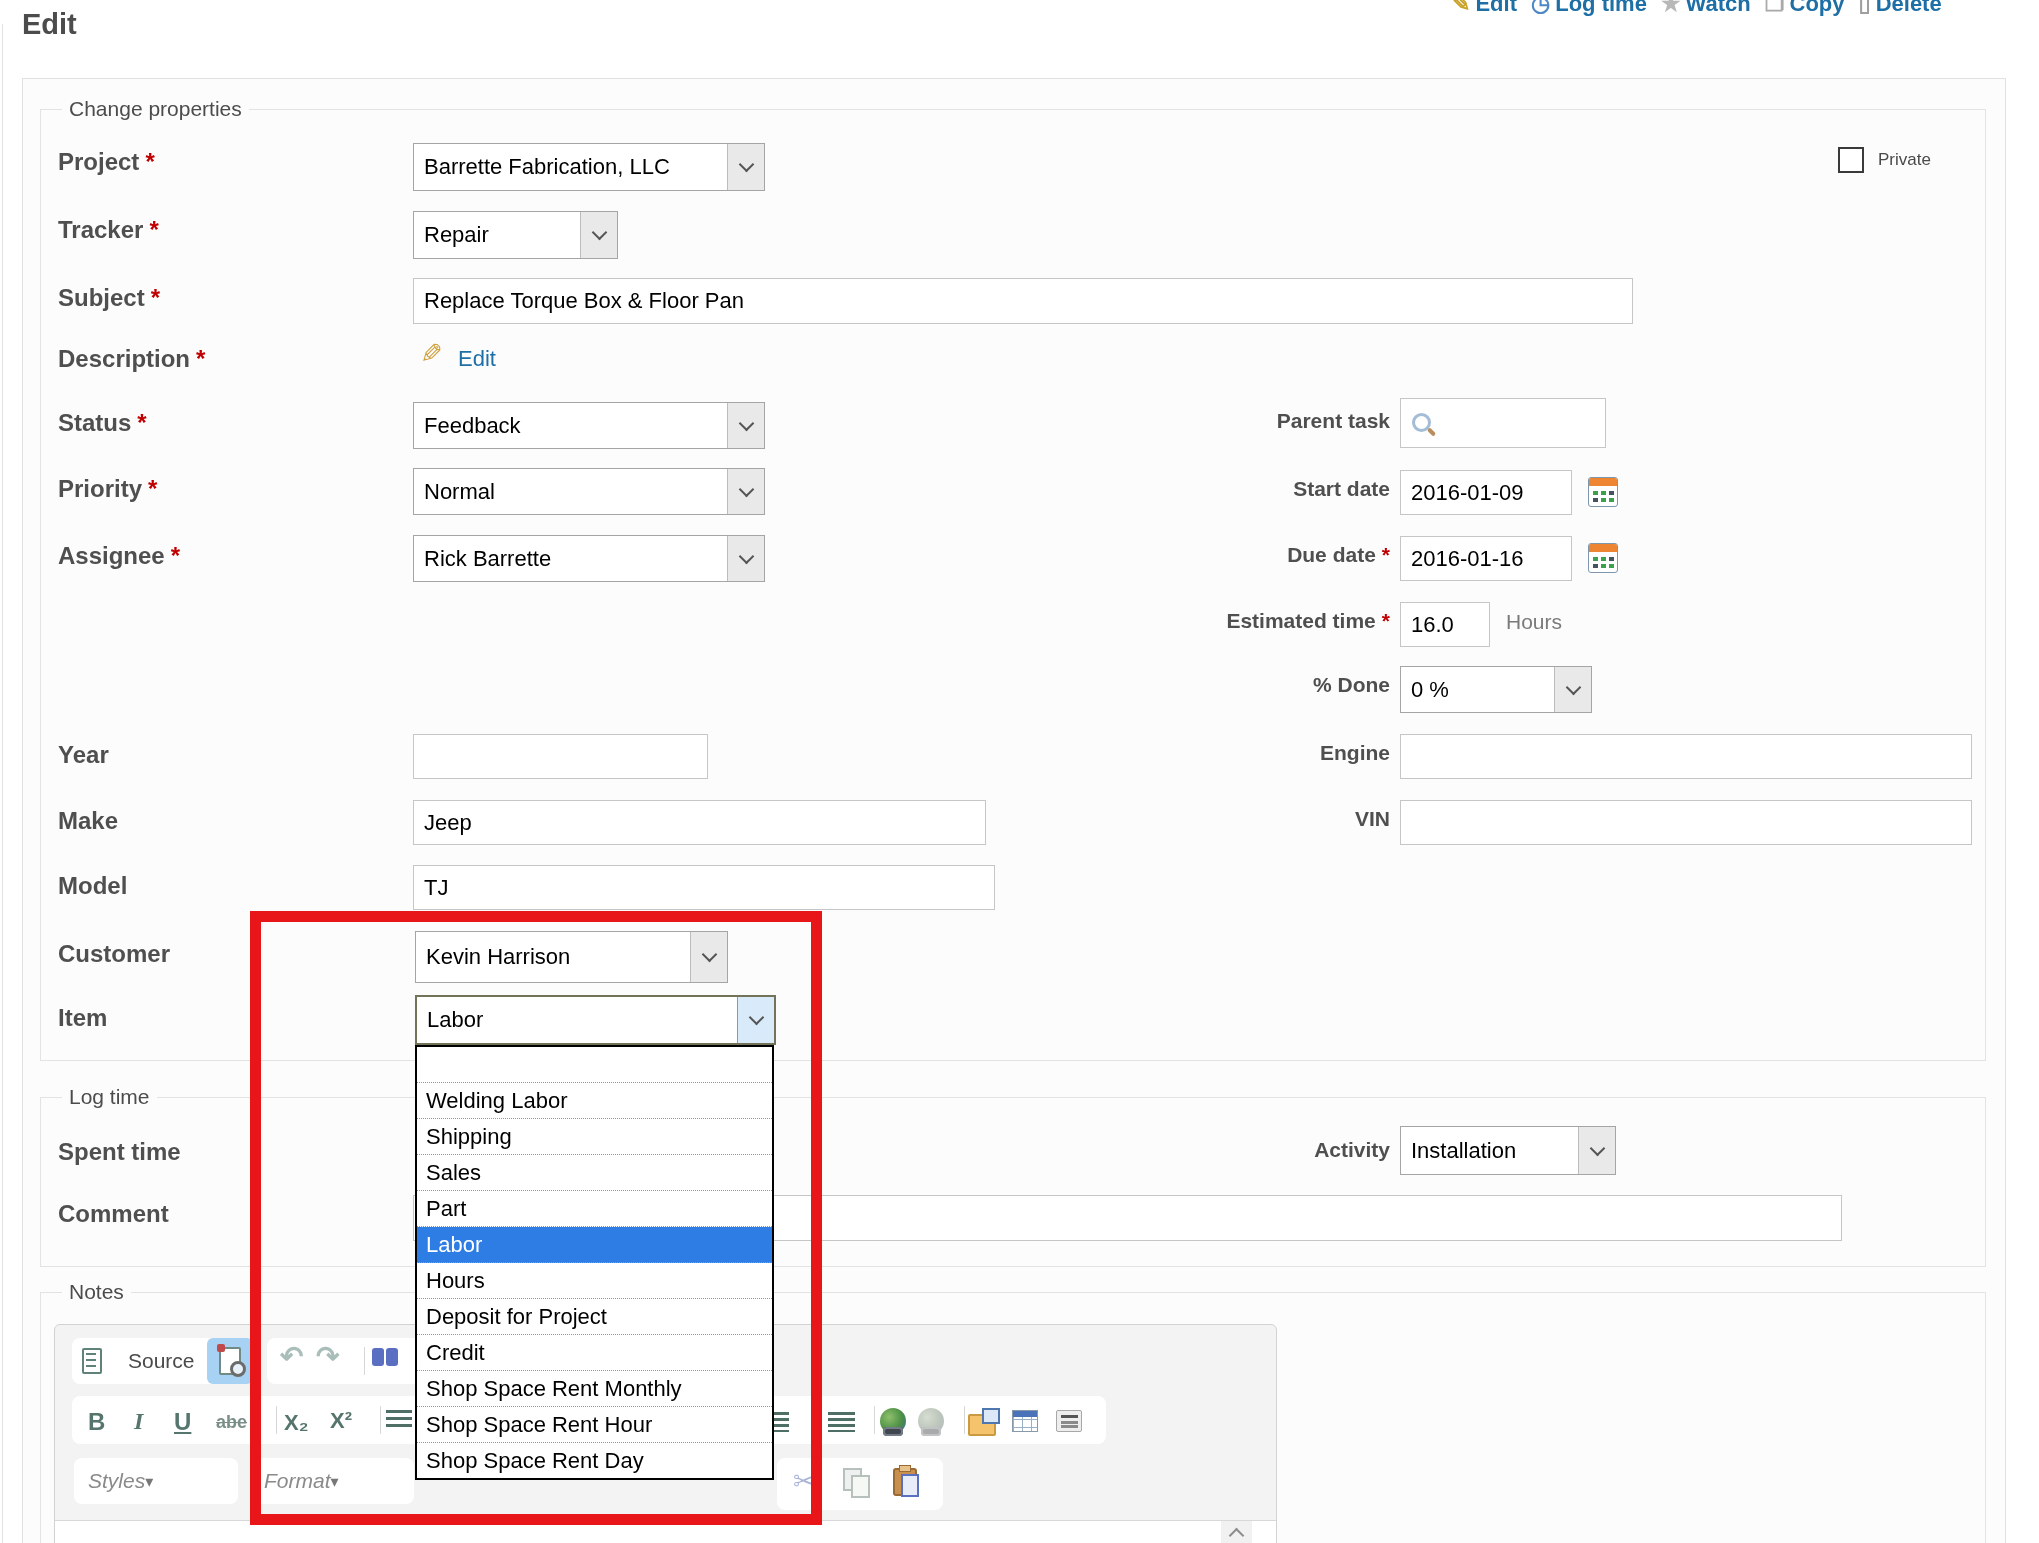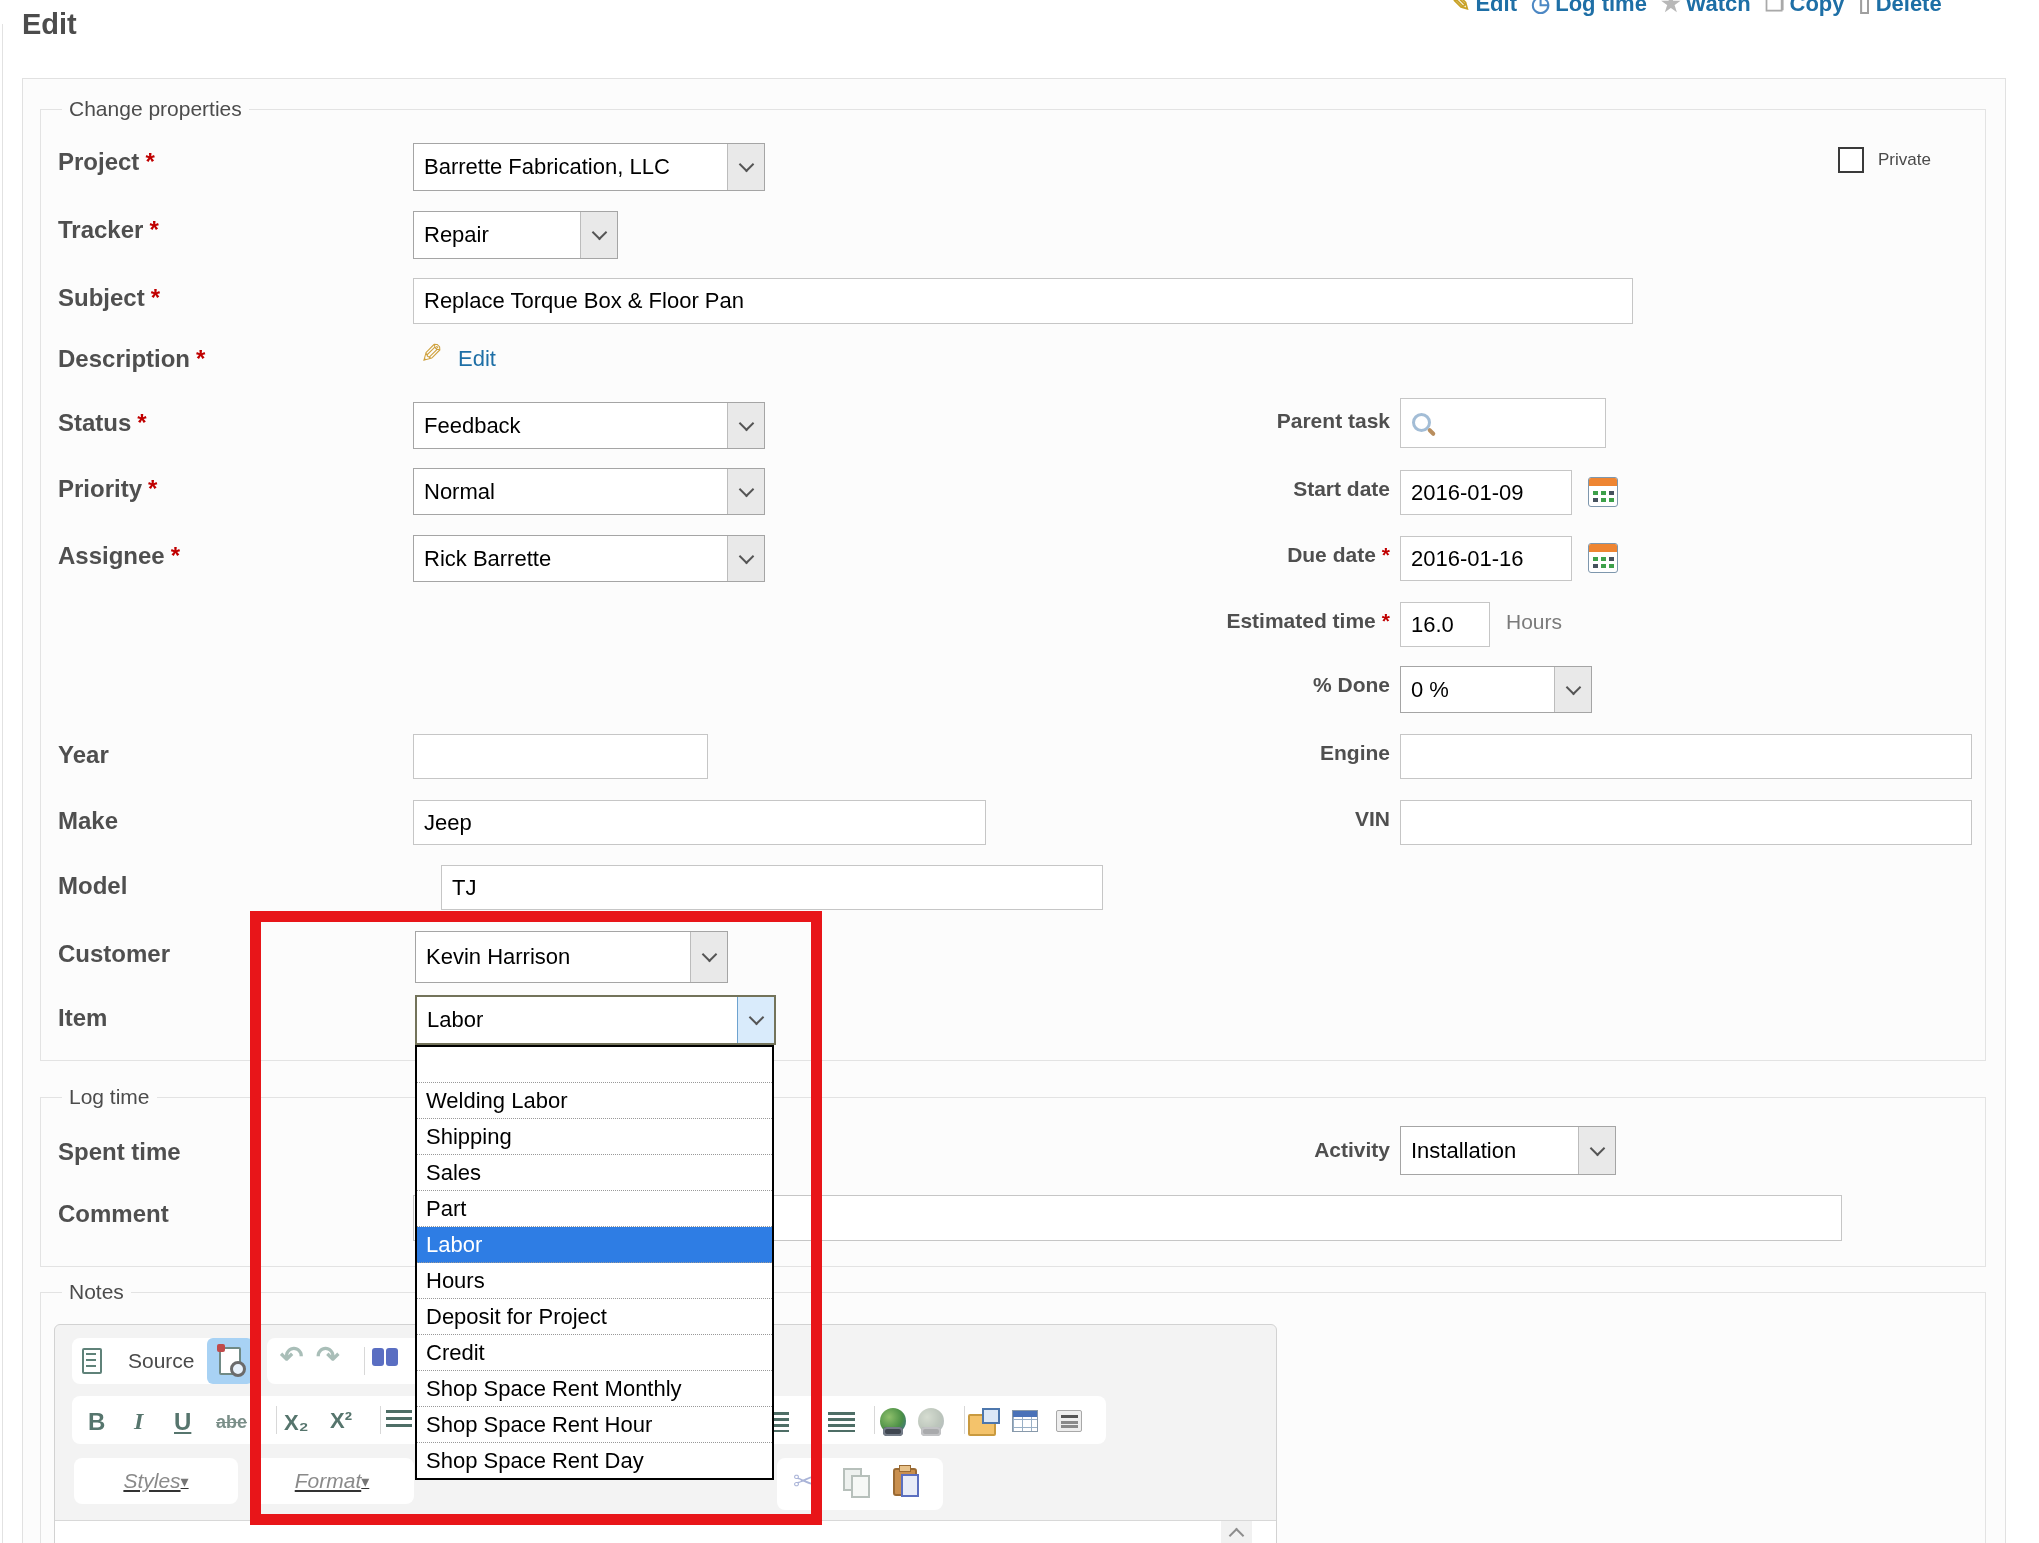--- a/index.html
+++ b/index.html
@@ -92,21 +92,21 @@
   .globe.off{filter:grayscale(.7);opacity:.45;}
   .imgic{width:24px;height:18px;background:#f4c36b;border:2px solid #c99a3f;border-radius:2px;position:relative;}
   .imgic:after{content:"";position:absolute;right:-6px;top:-8px;width:14px;height:12px;background:#dce8f7;border:2px solid #4d77ad;}
   .tblic{width:26px;height:22px;box-sizing:border-box;border:1px solid #8899aa;background:
      linear-gradient(#4a72b8 0 6px,rgba(0,0,0,0) 6px),
      repeating-linear-gradient(to right,#9ab0c6 0 1px,transparent 1px 9px),
      repeating-linear-gradient(to bottom,#9ab0c6 0 1px,transparent 1px 8px),#fff;}
   .blockic{width:26px;height:22px;box-sizing:border-box;border:1px solid #a8a8a8;background:#eee;position:relative;border-radius:2px;}
   .blockic:after{content:"";position:absolute;left:4px;top:4px;width:17px;height:3px;background:#555;box-shadow:0 6px #8a8a8a,0 10px #8a8a8a;}
   .combo{position:absolute;width:164px;height:46px;background:#fff;border-radius:8px;display:flex;align-items:center;
-         justify-content:center;padding:0 14px;box-sizing:border-box;cursor:pointer;text-decoration:underline;}
+         justify-content:flex-start;padding:0 14px;box-sizing:border-box;cursor:pointer;}
   .combo .c-lab{font-size:21px;font-style:italic;color:#8a8a8a;}
   .combo .c-arr{font-size:16px;color:#777;}
   .cutic{font-size:26px;color:#aab4d8;}
   .copyic{width:15px;height:19px;background:#eef1ef;border:2px solid #b7c0bb;position:relative;}
   .copyic:after{content:"";position:absolute;left:6px;top:5px;width:15px;height:19px;background:#f6f8f6;border:2px solid #b7c0bb;}
   .pasteic{width:20px;height:24px;background:#c98f4e;border:2px solid #9a6a33;border-radius:3px;position:relative;}
   .pasteic:before{content:"";position:absolute;left:4px;top:-5px;width:10px;height:5px;background:#e8c28a;border:1px solid #9a6a33;}
   .pasteic:after{content:"";position:absolute;left:6px;top:4px;width:14px;height:19px;background:#e8ecf8;border:2px solid #5b6fc0;}
   .ed-content{position:absolute;left:55px;top:1520px;width:1221px;height:23px;background:#fff;border-top:1px solid #d8d8d8;}
   .scrollcol{position:absolute;left:1221px;top:1521px;width:31px;height:22px;background:#f1f1f1;display:flex;justify-content:center;}
@@ -227,21 +227,21 @@
   <input class="inp" style="left: 413px; top: 734px; width: 295px; height: 45px;" value="">
   <div class="lblr" style="top:741px"><span>Engine</span></div>
   <input class="inp" style="left: 1400px; top: 734px; width: 572px; height: 45px;" value="">
 
   <div class="lbl" style="top:807px"><span>Make</span></div>
   <input class="inp" style="left: 413px; top: 800px; width: 573px; height: 45px;" value="Jeep">
   <div class="lblr" style="top:807px"><span>VIN</span></div>
   <input class="inp" style="left: 1400px; top: 800px; width: 572px; height: 45px;" value="">
 
   <div class="lbl" style="top:872px"><span>Model</span></div>
-  <input class="inp" style="left: 413px; top: 865px; width: 662px; height: 45px; margin-left: 28px;" value="TJ">
+  <input class="inp" style="left: 413px; top: 865px; width: 582px; height: 45px;" value="TJ">
 
   <div class="lbl" style="top:940px"><span>Customer</span></div>
   <div class="sel" style="left:415px;top:931px;width:313px;height:52px">
     <span class="sel-val">Kevin Harrison</span>
     <span class="sel-btn">
         <i class="chev"></i>
       </span>
   </div>
 
   <div class="lbl" style="top:1004px"><span>Item</span></div>

